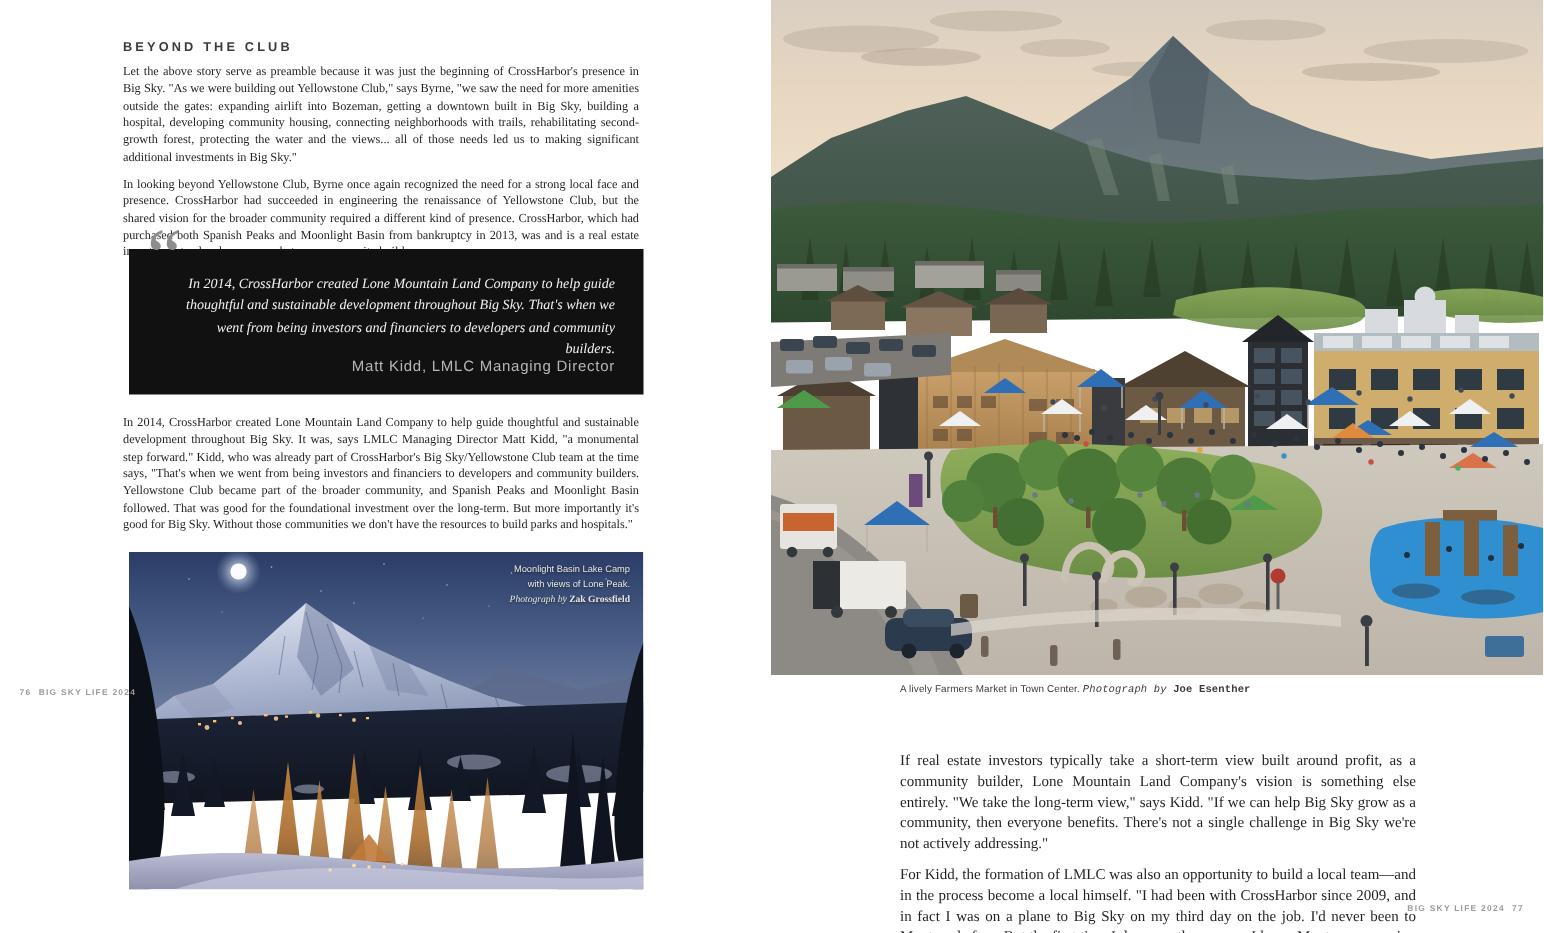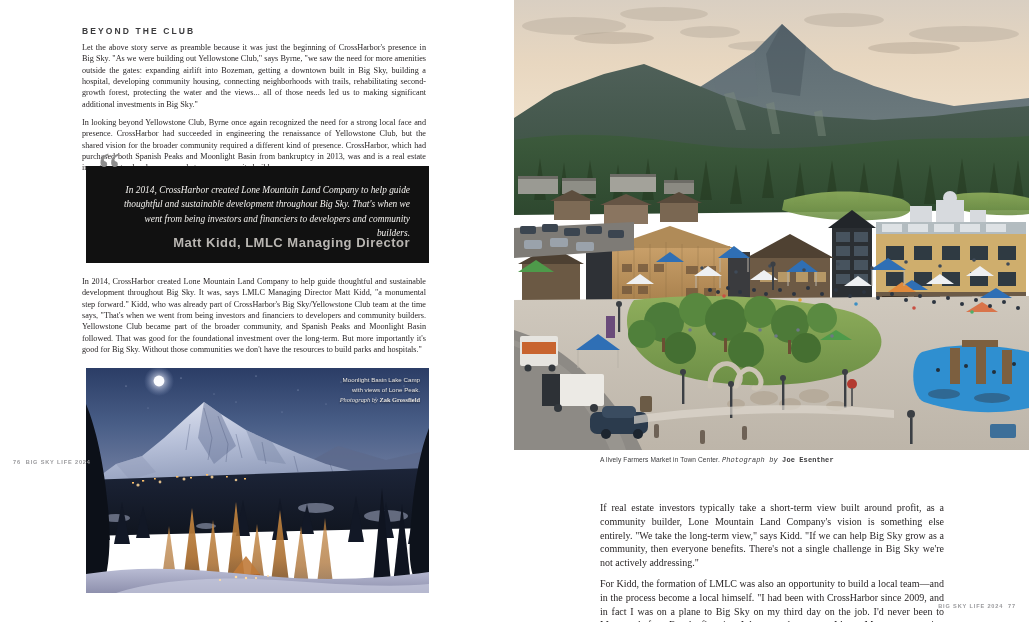--- a/index.html
+++ b/index.html
@@ -80,22 +80,22 @@
     font-style: italic;
     font-size: 9.4px;
     line-height: 1.52;
     color: #f3f1ee;
     text-align: right;
   }
   #pullquote .qattrib {
     position: absolute;
     right: 19px; bottom: 13px;
     font-family: "Liberation Sans", sans-serif;
-    font-size: 13px;
-    font-weight: 700;
+    font-size: 10px;
+    font-weight: 400;
     letter-spacing: 0.5px;
     color: #b9b6b2;
   }
 
   
   #night-photo {
     position: absolute;
     left: 86px; top: 368px;
     width: 343px; height: 225px;
     overflow: hidden;

